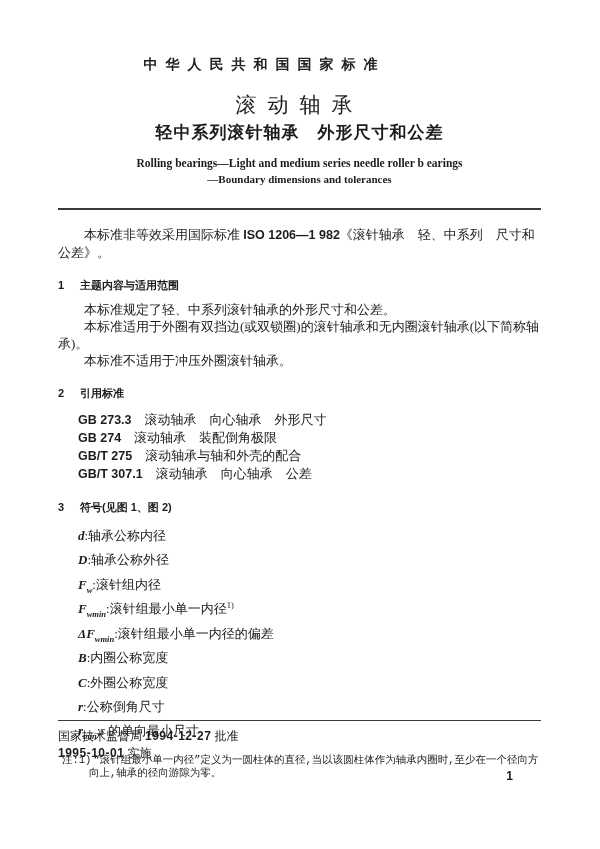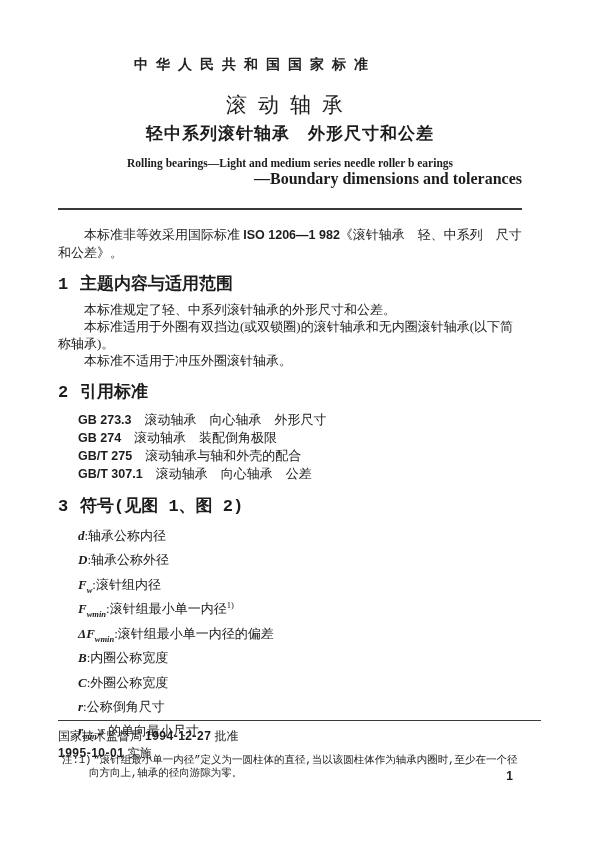--- a/index.html
+++ b/index.html
@@ -6,21 +6,21 @@
   .page {
     position: relative;
     width: 600px;
     height: 849px;
     background: #ffffff;
     color: #1c1c1c;
     font-family: "Liberation Serif", "DejaVu Serif", serif;
     overflow: hidden;
     box-sizing: border-box;
   }
-  .content { padding: 0 78px 0 58px; margin-top: 12px; }
+  .content { padding: 0 59px 0 58px; margin-top: 12px; }
 
   
   .std-header {
     margin-top: 56px;
     text-align: center;
     padding-right: 70px;
     font-size: 14px;
     letter-spacing: 8px;
     font-weight: 600;
     font-family: "Liberation Sans", "DejaVu Sans", sans-serif;
@@ -31,45 +31,45 @@
   .title-block { display: flex; margin-top: 18px; }
   .title-left { flex: 1; text-align: center; }
   .cn-title-1 {
     font-size: 21px; font-weight: normal; letter-spacing: 11px;
     font-family: "Liberation Sans", "DejaVu Sans", sans-serif;
     line-height: 26px;
   }
   .cn-title-2 {
     margin-top: 4px;
     font-size: 17px; font-weight: bold; letter-spacing: 1px;
-    font-family: Liberation Sans, sans-serif;
+    font-family: Liberation Mono, monospace;
     line-height: 24px;
   }
   .en-title-1 { margin-top: 9px; font-size: 11.5px; font-weight: bold; line-height: 16px; }
-  .en-title-2 { font-size: 16px; font-weight: bold; line-height: 16px; text-align: right; }
+  .en-title-2 { font-size: 11px; font-weight: bold; line-height: 16px; }
   .title-right { width: 138px; padding-top: 9px; box-sizing: border-box; }
   .code-main {
     font-size: 13.5px; font-weight: bold;
     font-family: "Liberation Sans", "DejaVu Sans", sans-serif;
     white-space: nowrap;
   }
   .code-replaces { margin-top: 15px; font-size: 10.5px; white-space: nowrap; color: #333; }
   .code-replaces b { font-family: "Liberation Sans", "DejaVu Sans", sans-serif; color: #1c1c1c; }
 
   .rule-top { border: none; border-top: 2px solid #3a3a3a; margin: 21px 0 0 0; }
 
   
   .body-p { margin: 0; font-size: 13px; line-height: 17px; text-indent: 2em; }
   .intro { margin-top: 16px; }
   .intro b { font-family: "Liberation Sans", "DejaVu Sans", sans-serif; font-size: 12.5px; }
 
   .sec-heading {
     margin: 15px 0 0 0;
-    font-size: 17px; font-weight: bold;
-    font-family: Liberation Mono, monospace;
+    font-size: 11px; font-weight: bold;
+    font-family: Liberation Sans, sans-serif;
     line-height: 18px;
   }
   .sec-heading .num { display: inline-block; width: 22px; }
 
   .para-group { margin-top: 7px; }
 
   .ref-list { margin-top: 9px; margin-left: 20px; }
   .ref-row { font-size: 13px; line-height: 17px; }
   .ref-code {
     font-weight: bold;

